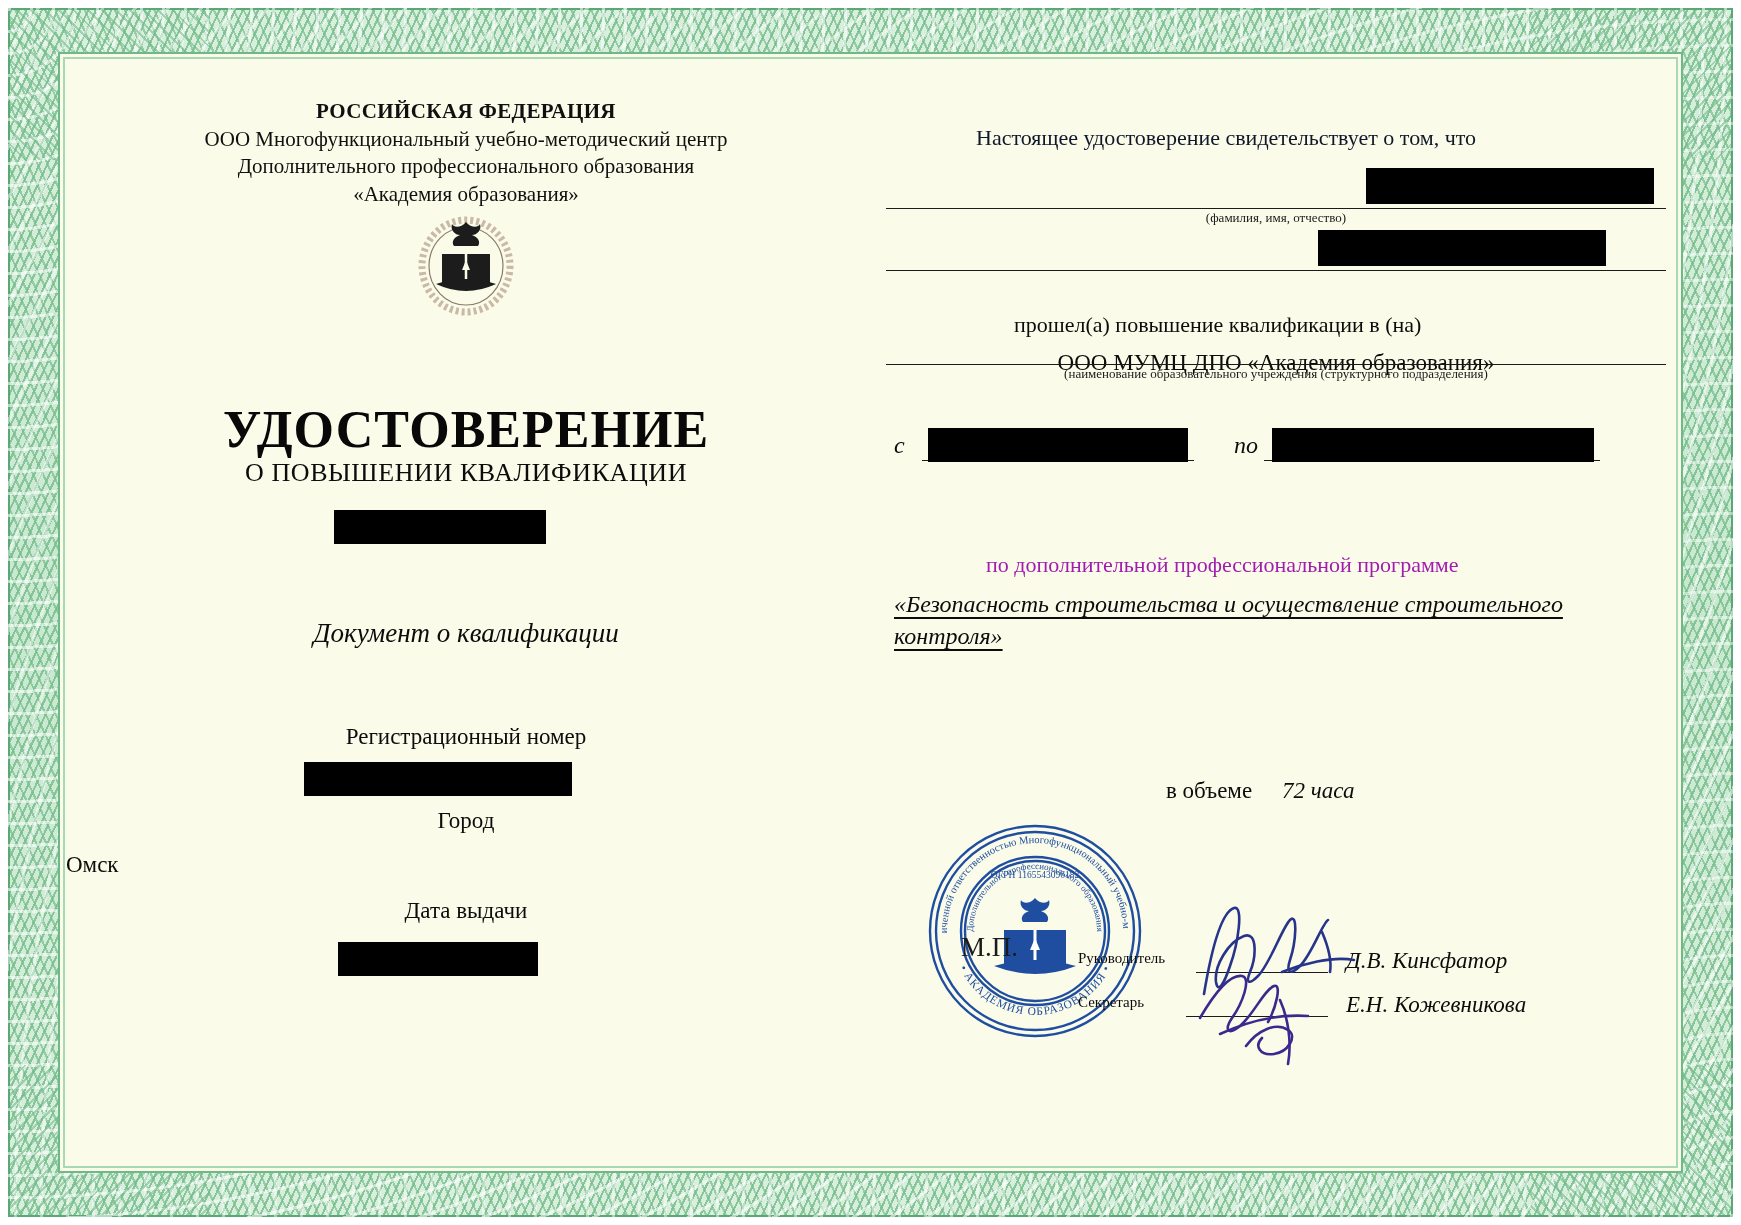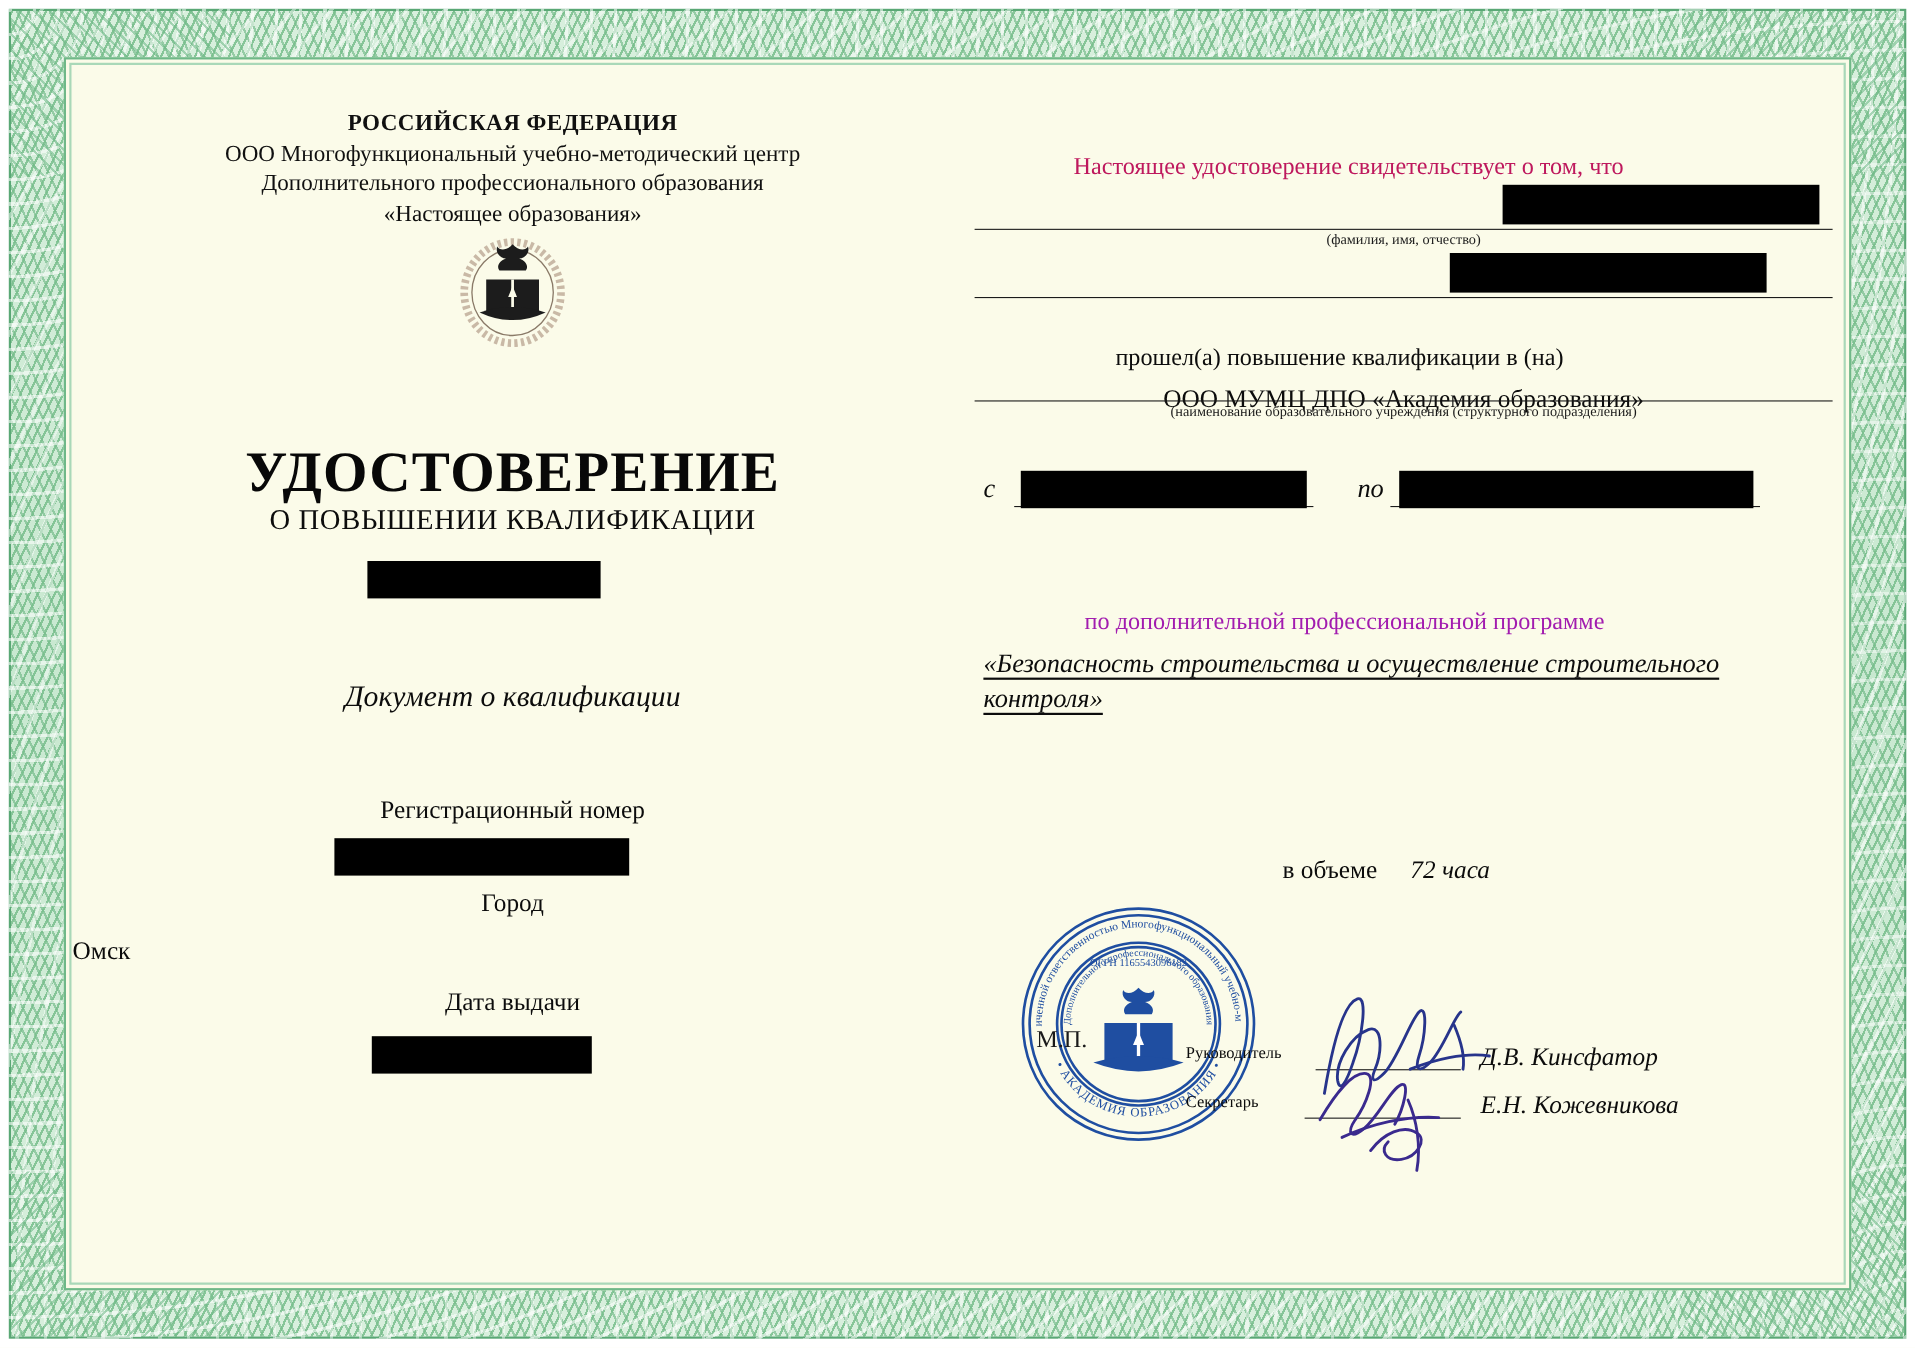--- a/index.html
+++ b/index.html
@@ -196,23 +196,23 @@
     position: absolute;
     background: #000000;
   }
   .rd-course { left: 268px; top: 450px; width: 212px; height: 34px; }
   .rd-regnum { left: 238px; top: 702px; width: 268px; height: 34px; }
   .rd-date   { left: 272px; top: 882px; width: 200px; height: 34px; }
 
   
   .r-intro {
     position: absolute;
-    left: 110px; top: 78px;
+    left: 110px; top: 65px;
     font-size: 22px;
-    color: #be185d;
+    color: #0f172a;
     white-space: nowrap;
   }
   .line {
     position: absolute;
     border-bottom: 1.6px solid #1a1a1a;
   }
   .ln-name1 { left: 20px; top: 148px; width: 780px; }
   .ln-name2 { left: 20px; top: 210px; width: 780px; }
   .cap-name {
     position: absolute;
@@ -301,22 +301,22 @@
     margin-left: 30px;
   }
 
   .stamp {
     position: absolute;
     left: 58px; top: 760px;
     width: 222px; height: 222px;
   }
   .mp {
     position: absolute;
-    left: 76px; top: 872px;
-    font-size: 22px;
+    left: 95px; top: 872px;
+    font-size: 27px;
     color: #1a1a1a;
   }
 
   .sig-row {
     position: absolute;
     font-size: 15px;
     color: #0c0c0c;
     white-space: nowrap;
   }
   .sig-head { left: 212px; top: 890px; }
@@ -355,21 +355,21 @@
   <div class="paper"></div>
 
   <div class="content">
 
     <div class="left-col">
 
       <div class="org-block">
         <div class="rf">РОССИЙСКАЯ ФЕДЕРАЦИЯ</div>
         <div>ООО Многофункциональный учебно-методический центр</div>
         <div>Дополнительного профессионального образования</div>
-        <div>«Настоящее образования»</div>
+        <div>«Академия образования»</div>
       </div>
 
       <svg class="emblem" viewBox="0 0 120 112">
         <ellipse cx="60" cy="58" rx="44" ry="46" fill="none" stroke="#c9b9a6" stroke-width="7" stroke-dasharray="3 3"></ellipse>
         <ellipse cx="60" cy="58" rx="37" ry="39" fill="#fbfbe9" stroke="#8a7a68" stroke-width="1.2"></ellipse>
         <path d="M60 14 c-5 6 -12 6 -14 2 c-2 6 3 11 8 11 c-6 2 -9 7 -6 11 h24 c3 -4 0 -9 -6 -11 c5 0 10 -5 8 -11 c-2 4 -9 4 -14 -2 z" fill="#1c1c1c"></path>
         <path d="M36 46 h48 v30 h-48 z" fill="#1c1c1c"></path>
         <path d="M60 46 v30" stroke="#fbfbe9" stroke-width="2.5"></path>
         <path d="M30 76 q30 -10 60 0 q-30 14 -60 0 z" fill="#1c1c1c"></path>
         <path d="M60 52 l4 10 h-8 z" fill="#fbfbe9"></path>

